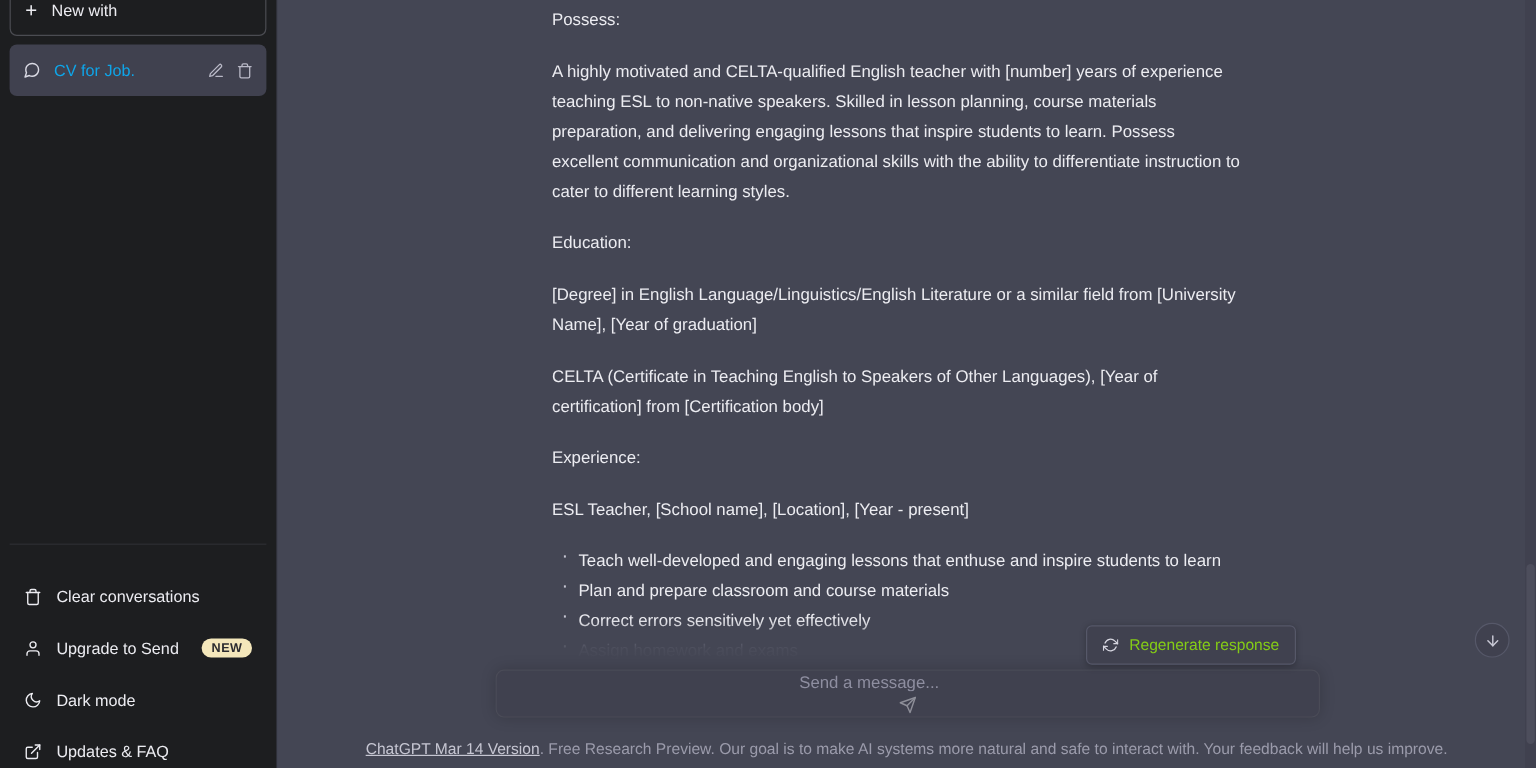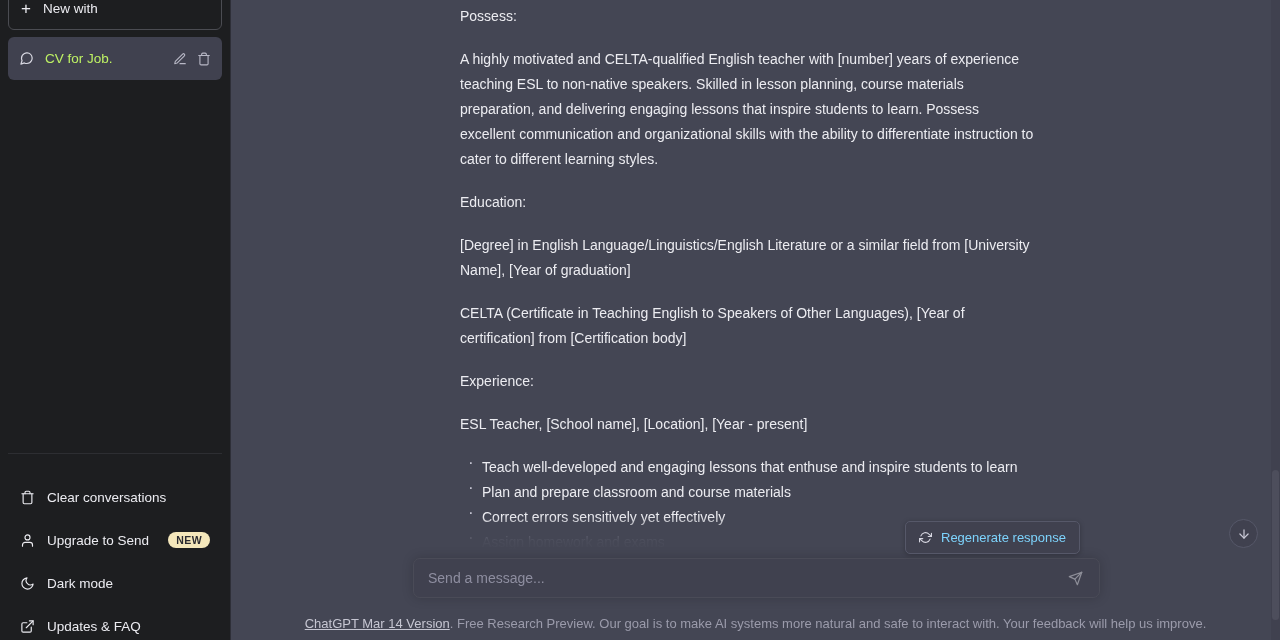--- a/index.html
+++ b/index.html
@@ -30,21 +30,21 @@
     color:#ececf1; font-size:13.5px;
     background:transparent;
   }
   .new-chat .plus { font-size:17px; line-height:1; color:#ececf1; font-weight:300;}
   .chat-list { margin-top:7px; }
   .chat-item {
     height:43px; border-radius:6px;
     background:#40414f;
     display:flex; align-items:center;
     padding:0 11px; gap:11px;
-    color:#bef264; font-size:13.5px;
+    color:#0ea5e9; font-size:13.5px;
     position:relative;
   }
   .chat-item .title { flex:1; white-space:nowrap; overflow:hidden; }
   .chat-item .acts { display:flex; gap:10px; align-items:center; }
   .svg-ic { display:block; }
   .sidebar-spacer { flex:1; }
   .sidebar-bottom {
     border-top:1px solid #2d2e32;
     padding:8px 0 6px 0;
   }
@@ -101,21 +101,21 @@
   }
 
   
   .regen {
     position:absolute; left:674px; top:521px; z-index:4;
     height:33px; display:flex; align-items:center; gap:9px;
     padding:0 13px;
     background:#40414f;
     border:1px solid #565869;
     border-radius:5px;
-    color:#7dd3fc; font-size:13px;
+    color:#84cc16; font-size:13px;
     box-shadow:0 1px 5px rgba(0,0,0,.25);
   }
 
   
   .scroll-bottom {
     position:absolute; right:22px; top:519px; z-index:4;
     width:29px; height:29px; border-radius:50%;
     background:#40414f; border:1px solid #565869;
     display:flex; align-items:center; justify-content:center;
   }
@@ -127,20 +127,21 @@
   }
   .composer {
     position:absolute; left:182px; top:8px;
     width:687px; height:40px;
     background:#40414f;
     border:1px solid #4a4b57;
     border-radius:7px;
     box-shadow:0 0 12px rgba(0,0,0,.18);
     display:flex; align-items:center;
     padding:0 14px;
+    flex-direction:column;
   }
   .composer input {
     flex:1; background:transparent; border:0; outline:none;
     color:#ececf1; font-size:14px;
     font-family:"Liberation Sans", sans-serif;
   }
   .composer input::placeholder { color:#8e8ea0; }
   .send-btn { width:20px; height:20px; display:flex; align-items:center; justify-content:center; opacity:.45;}
   .footer {
     position:absolute; left:0; right:0; bottom:8px;

